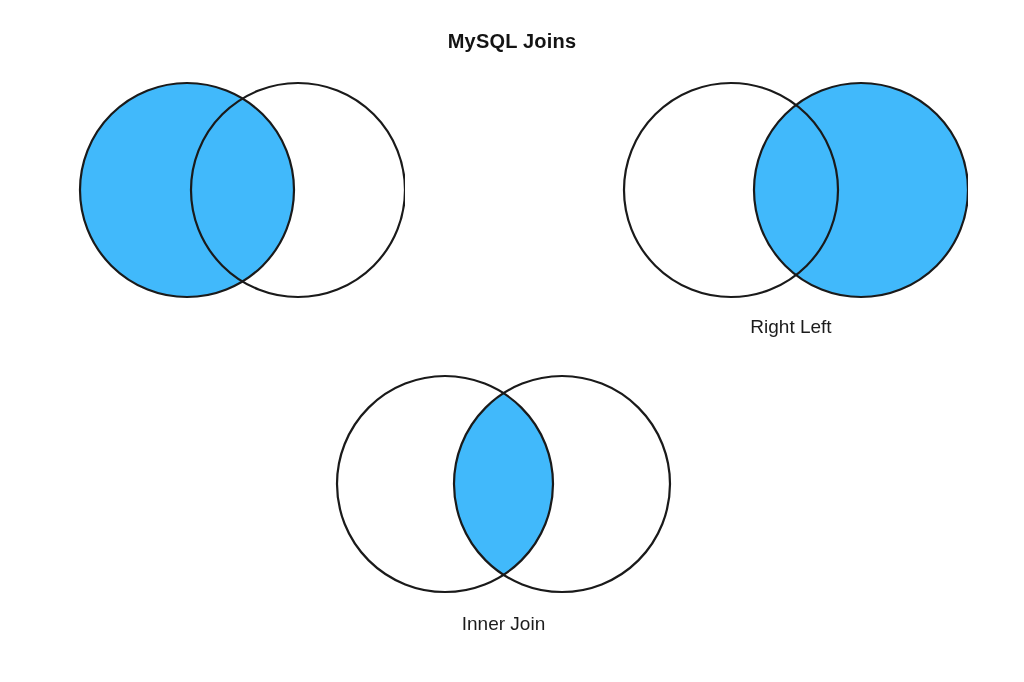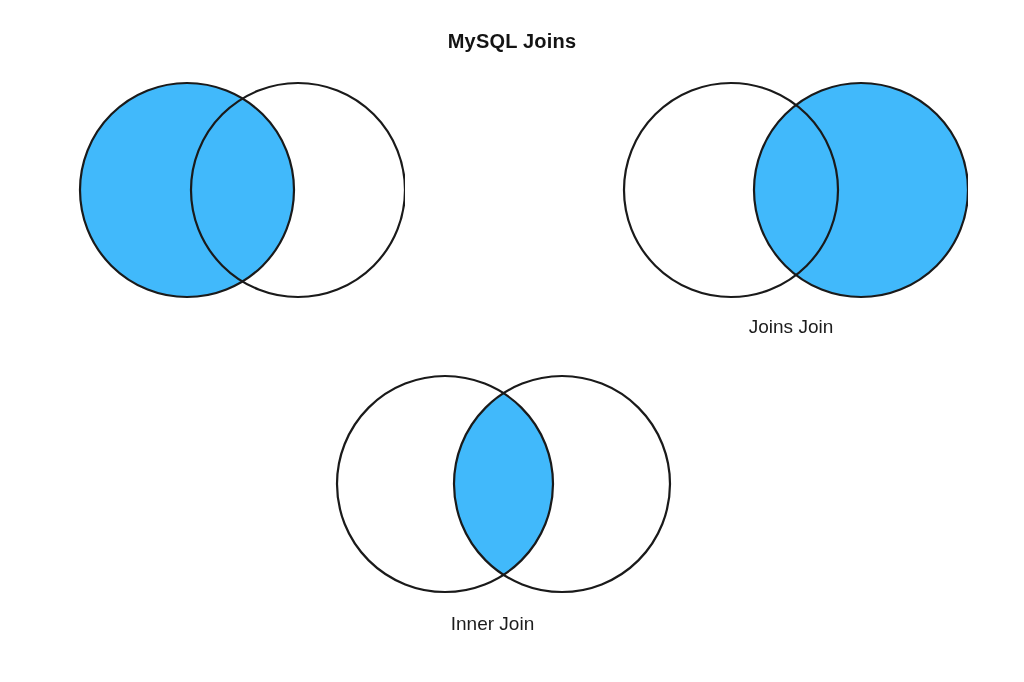--- a/index.html
+++ b/index.html
@@ -44,21 +44,21 @@
     font-weight: normal;
     color: #1c1c1c;
     white-space: nowrap;
   }
   
   #venn-left-join      { left: 70px;  top: 76px; }
   #cap-left-join       { left: 70px;  top: 316px; width: 335px; }
   #venn-right-join     { left: 614px; top: 76px; }
   #cap-right-join      { left: 614px; top: 316px; width: 354px; }
   #venn-inner-join     { left: 335px; top: 373px; }
-  #cap-inner-join      { left: 324px; top: 613px; width: 337px; }
+  #cap-inner-join      { left: 335px; top: 613px; width: 337px; }
 </style>
 </head>
 <body style="background: rgb(255, 255, 255);">
 
 <div id="canvas">
 
   <div class="figure-title">MySQL Joins</div>
 
   <div class="venn" id="venn-left-join">
     <svg class="venn-svg" width="335" height="228" viewBox="0 0 335 228">
@@ -97,21 +97,21 @@
           <path d="M 117 7 A 107 107 0 0 0 117 221 L 117 221 A 107 107 0 0 1 117 7 Z"></path>
         </clipPath>
       </defs>
 
       <path d="M 182.1 28.9 A 107 107 0 1 0 182.1 199.1 A 107 107 0 0 1 182.1 28.9 Z" fill="#ffffff"></path>
 
       <circle cx="117" cy="114" r="107" fill="none" stroke="#1a1a1a" stroke-width="2.2"></circle>
       <circle cx="247" cy="114" r="107" fill="none" stroke="#1a1a1a" stroke-width="2.2"></circle>
     </svg>
   </div>
-  <div class="venn-caption" id="cap-right-join">Joins Join</div>
+  <div class="venn-caption" id="cap-right-join">Right Left</div>
 
   <div class="venn" id="venn-inner-join">
     <svg class="venn-svg" width="337" height="222" viewBox="0 0 337 222">
       <defs>
         <clipPath id="clip-ij-a">
             <circle cx="110" cy="111" r="108"></circle>
           </clipPath>
       </defs>
 
       <g clip-path="url(#clip-ij-a)">

